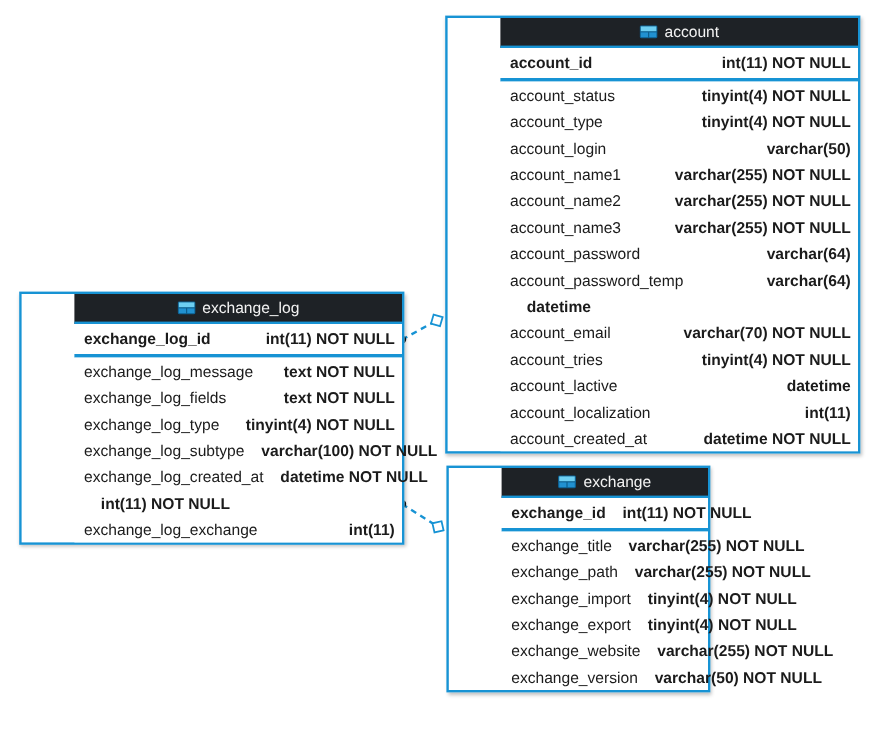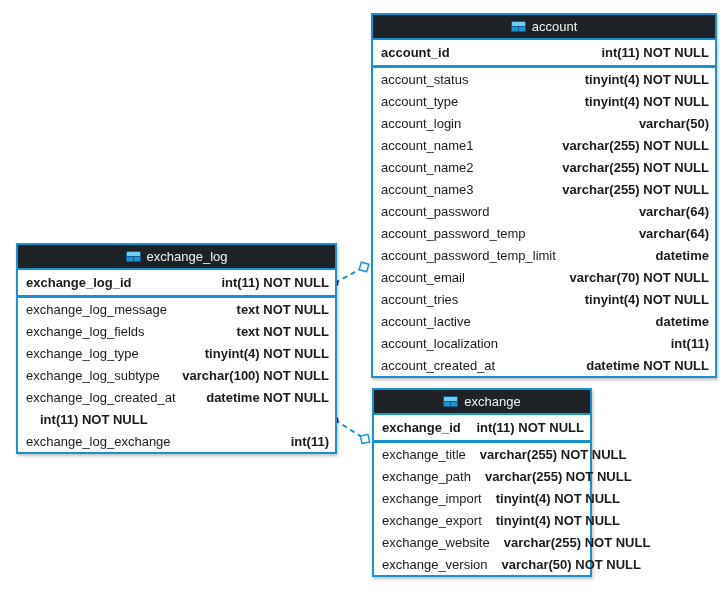--- a/index.html
+++ b/index.html
@@ -20,20 +20,21 @@
     z-index: 1;
   }
 
   .db-table {
     position: absolute;
     z-index: 2;
     border: 2px solid var(--accent);
     background: var(--row-bg);
     box-shadow: 1px 2px 3px rgba(0,0,0,0.25);
     box-sizing: border-box;
+    padding-left: 44px;
   }
 
   .tbl-header {
     height: 23px;
     background: var(--header-bg);
     color: var(--header-text);
     display: flex;
     align-items: center;
     justify-content: center;
     gap: 6px;
@@ -173,21 +174,20 @@
         </div>
         <div class="tbl-row">
           <span class="field-name">account_password</span>
           <span class="field-type">varchar(64)</span>
         </div>
         <div class="tbl-row">
           <span class="field-name">account_password_temp</span>
           <span class="field-type">varchar(64)</span>
         </div>
         <div class="tbl-row">
-          <span class="field-name">account_password_temp_limit</span>
           <span class="field-type">datetime</span>
         </div>
         <div class="tbl-row">
           <span class="field-name">account_email</span>
           <span class="field-type">varchar(70) NOT NULL</span>
         </div>
         <div class="tbl-row">
           <span class="field-name">account_tries</span>
           <span class="field-type">tinyint(4) NOT NULL</span>
         </div>

